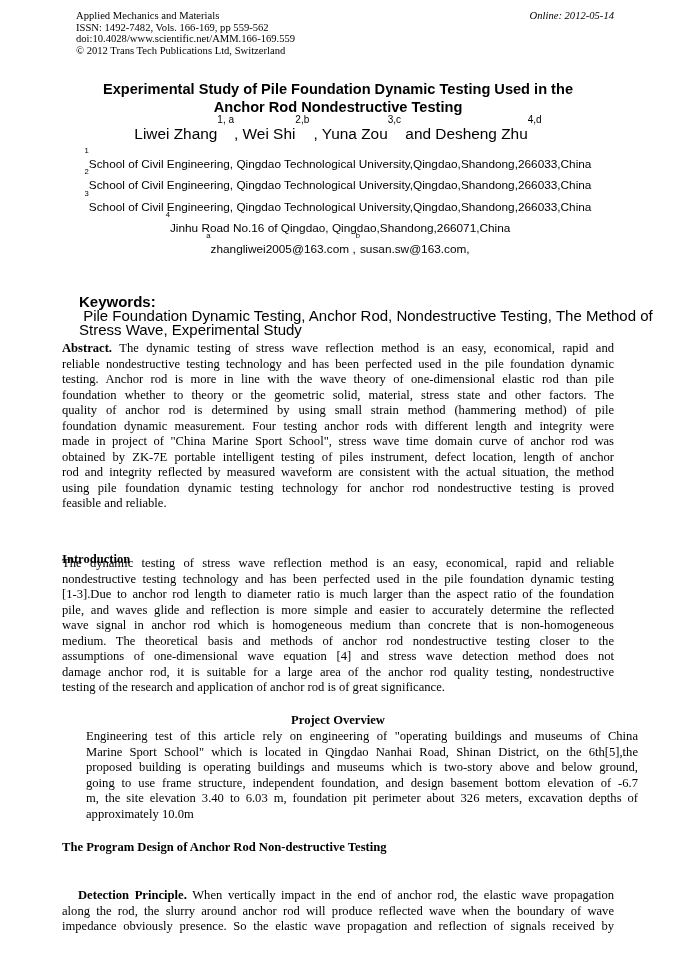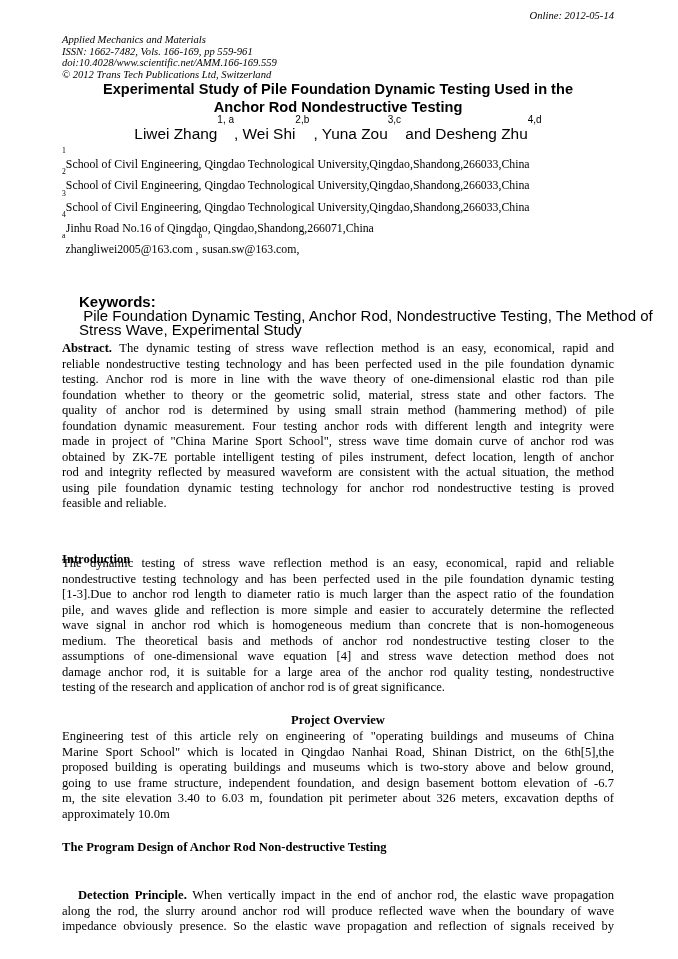--- a/index.html
+++ b/index.html
@@ -1,47 +1,47 @@
 <!DOCTYPE html>
 <html><head>
 <meta charset="utf-8">
 <style>
   html, body { margin: 0; padding: 0; background: #ffffff; }
   body { width: 678px; height: 959px; position: relative; overflow: hidden; color: #000; }
   .page { position: absolute; left: 0; top: 0; width: 678px; height: 959px; }
-  .hdr { position: absolute; left: 62px; top: 10px; font-family: "Liberation Serif", serif; font-style: italic; font-size: 10.6px; line-height: 11.6px; margin-top: 24px; }
+  .hdr { position: absolute; left: 76px; top: 10px; font-family: "Liberation Serif", serif; font-size: 10.6px; line-height: 11.6px; }
   .hdr-right { position: absolute; right: 64px; top: 10px; font-family: "Liberation Serif", serif; font-style: italic; font-size: 10.6px; line-height: 11.6px; }
   .title { position: absolute; left: 62px; width: 552px; top: 80px; text-align: center; font-family: "Liberation Sans", sans-serif; font-weight: bold; font-size: 14.6px; line-height: 18px; }
   .authors { position: absolute; left: 62px; width: 552px; top: 124px; text-align: center; font-family: "Liberation Sans", sans-serif; font-size: 15.4px; line-height: 20px; }
-  .affils { position: absolute; left: 62px; width: 552px; top: 154px; text-align: left; font-family: Liberation Serif, serif; font-size: 11.8px; line-height: 21.3px; }
+  .affils { position: absolute; left: 62px; width: 552px; top: 154px; text-align: center; font-family: Liberation Sans, sans-serif; font-size: 11.8px; line-height: 21.3px; }
   sup { font-size: 65%; vertical-align: top; position: relative; top: -3px; line-height: 0; }
   .authors sup { top: -4px; }
   .kw { position: absolute; left: 62px; width: 552px; top: 295px; font-family: "Liberation Sans", sans-serif; font-size: 15px; line-height: 14px; margin-left: 17px; }
   .kw b { font-weight: bold; }
   .body { position: absolute; left: 62px; width: 552px; font-family: "Liberation Serif", serif; font-size: 12.6px; line-height: 15.55px; }
   .line { display: block; text-align: justify; text-align-last: justify; white-space: nowrap; overflow: visible; height: 15.55px; }
   .line.last { text-align-last: left; }
   .h { font-weight: bold; font-family: "Liberation Serif", serif; font-size: 12.6px; }
   .indent { padding-left: 16px; }
   #abstract { top: 341px; }
   #intro-h { top: 512px; margin-top: 40px; }
   #intro { top: 556px; }
   #proj-h { top: 713px; text-align: center; }
-  #proj { top: 729px; }
+  #proj { top: 729px; margin-left: 24px; }
   #prog-h { top: 840px; }
   #prog { top: 888px; }
 </style>
 </head>
 <body>
 
 <div class="page">
 
   <div class="hdr">
     <div>Applied Mechanics and Materials</div>
-    <div>ISSN: 1662-7482, Vols. 166-169, pp 559-961</div>
+    <div>ISSN: 1492-7482, Vols. 166-169, pp 559-562</div>
     <div>doi:10.4028/www.scientific.net/AMM.166-169.559</div>
     <div>© 2012 Trans Tech Publications Ltd, Switzerland</div>
   </div>
   <div class="hdr-right">Online: 2012-05-14</div>
 
   <div class="title">
     <div>Experimental Study of Pile Foundation Dynamic Testing Used in the</div>
     <div>Anchor Rod Nondestructive Testing</div>
   </div>
 

